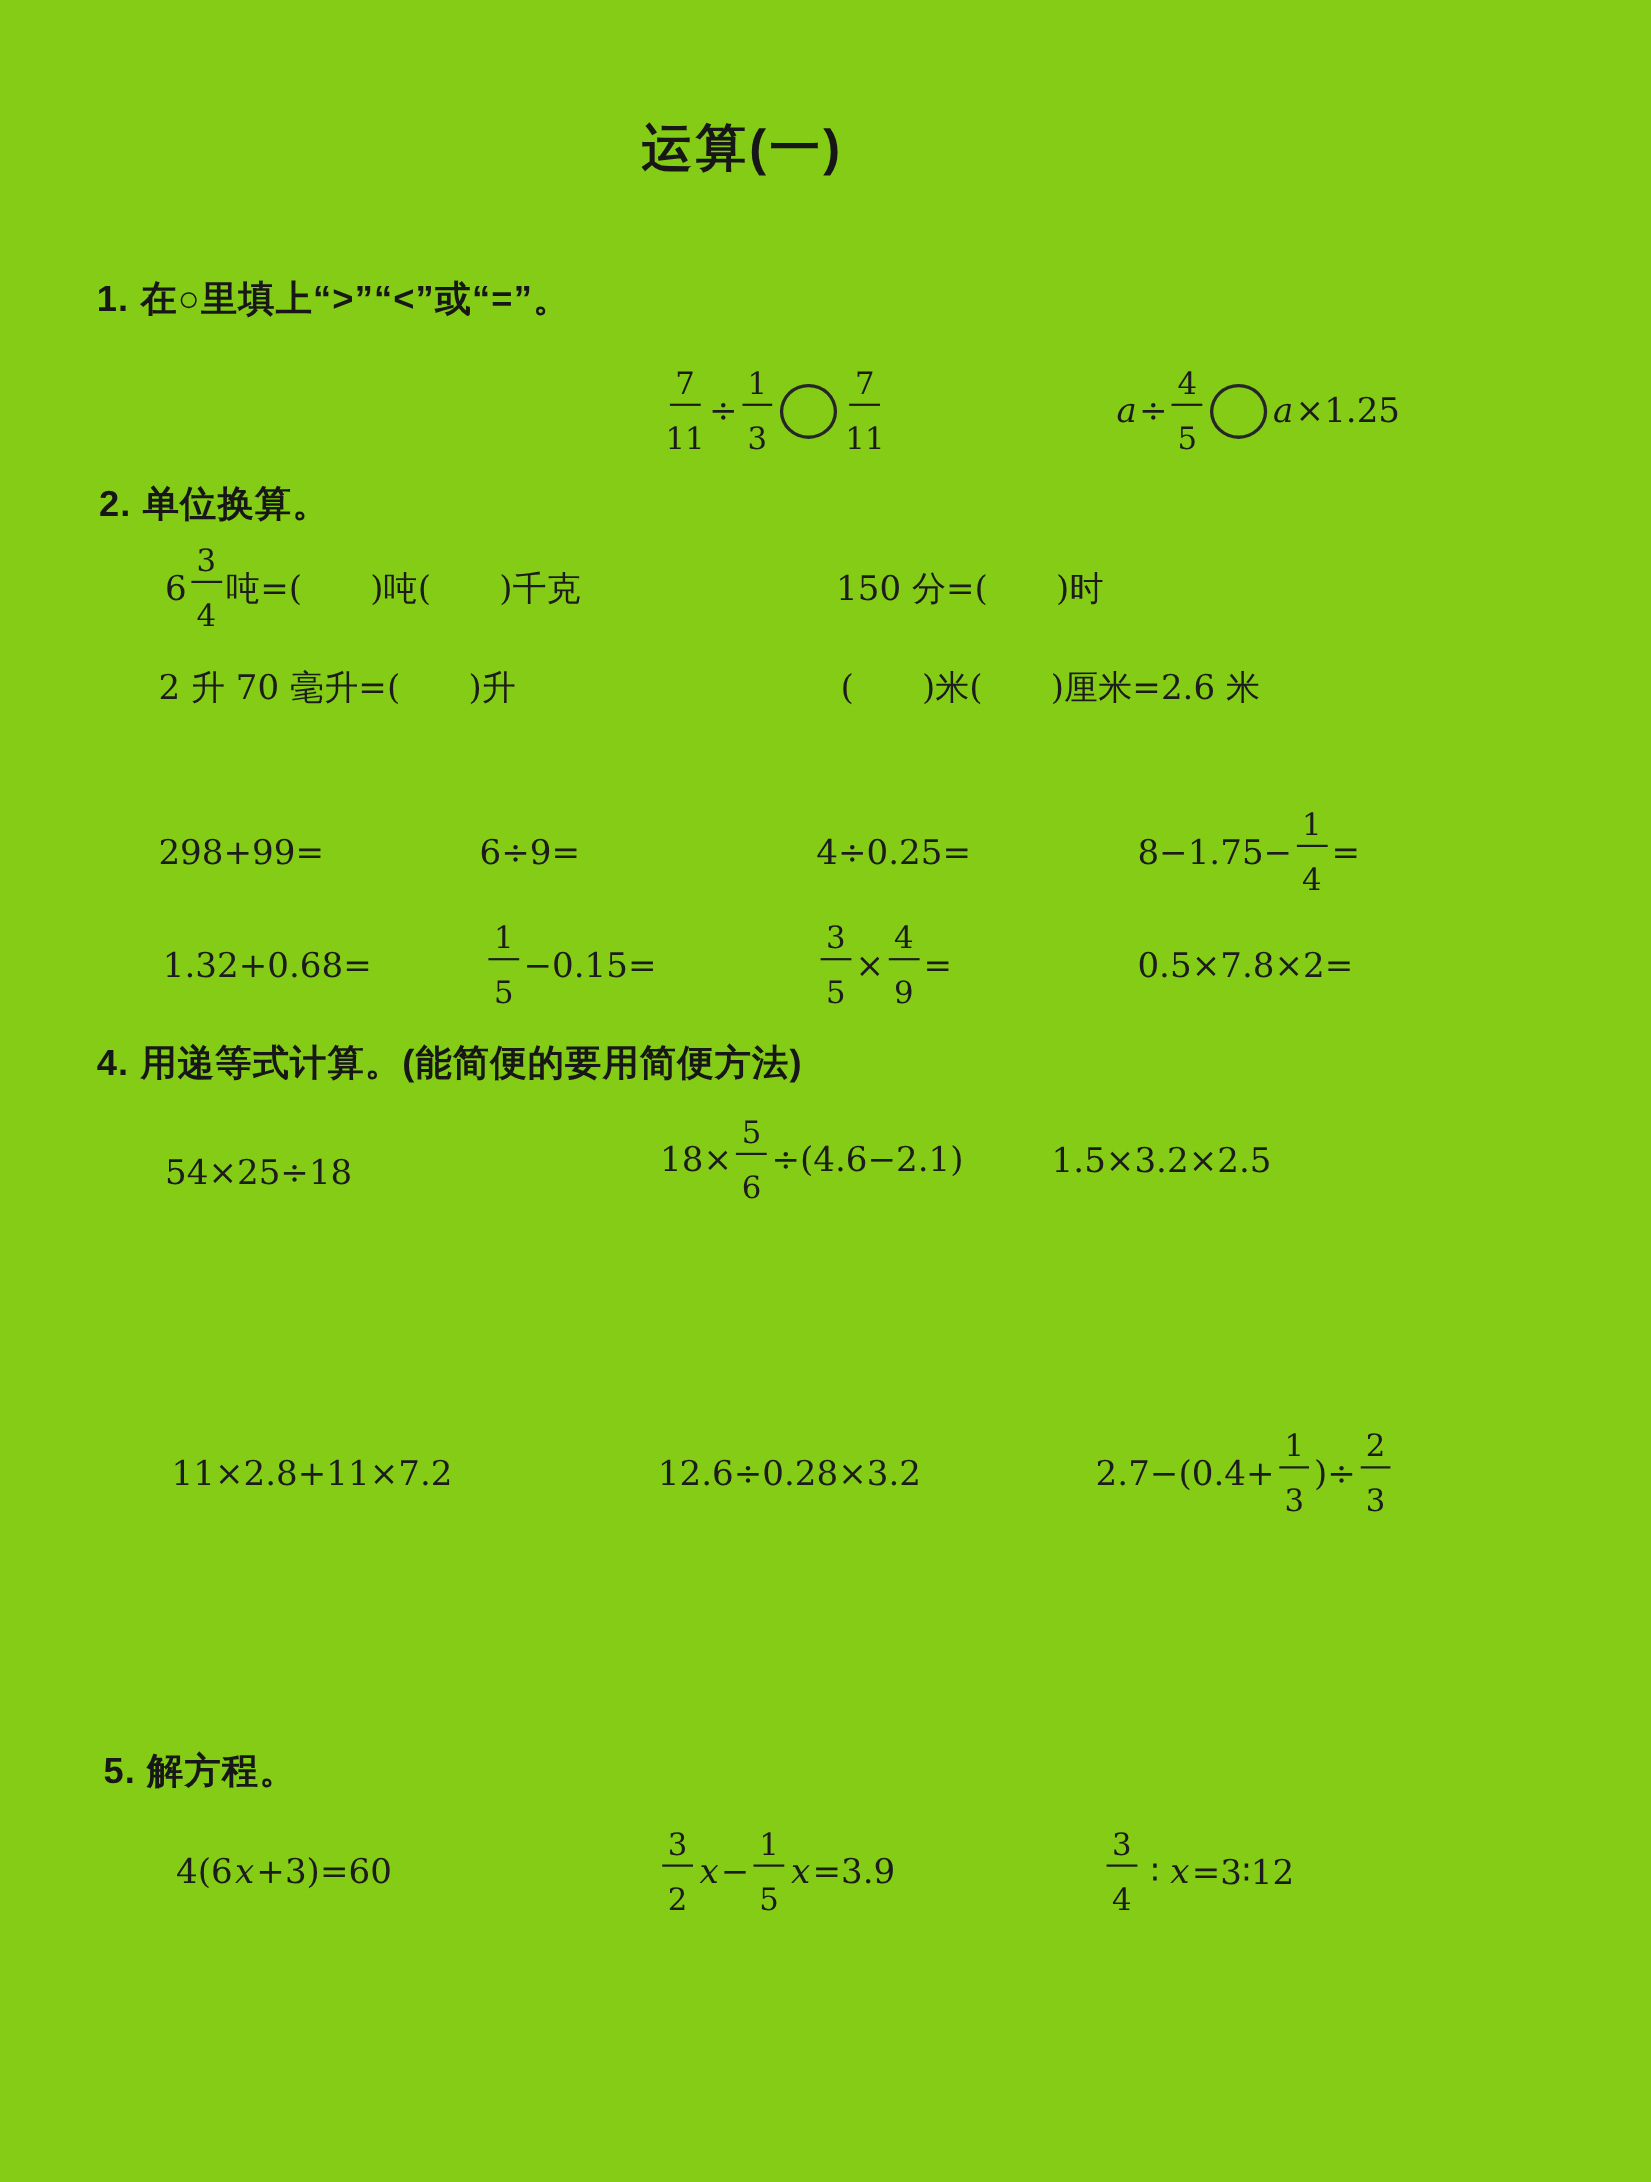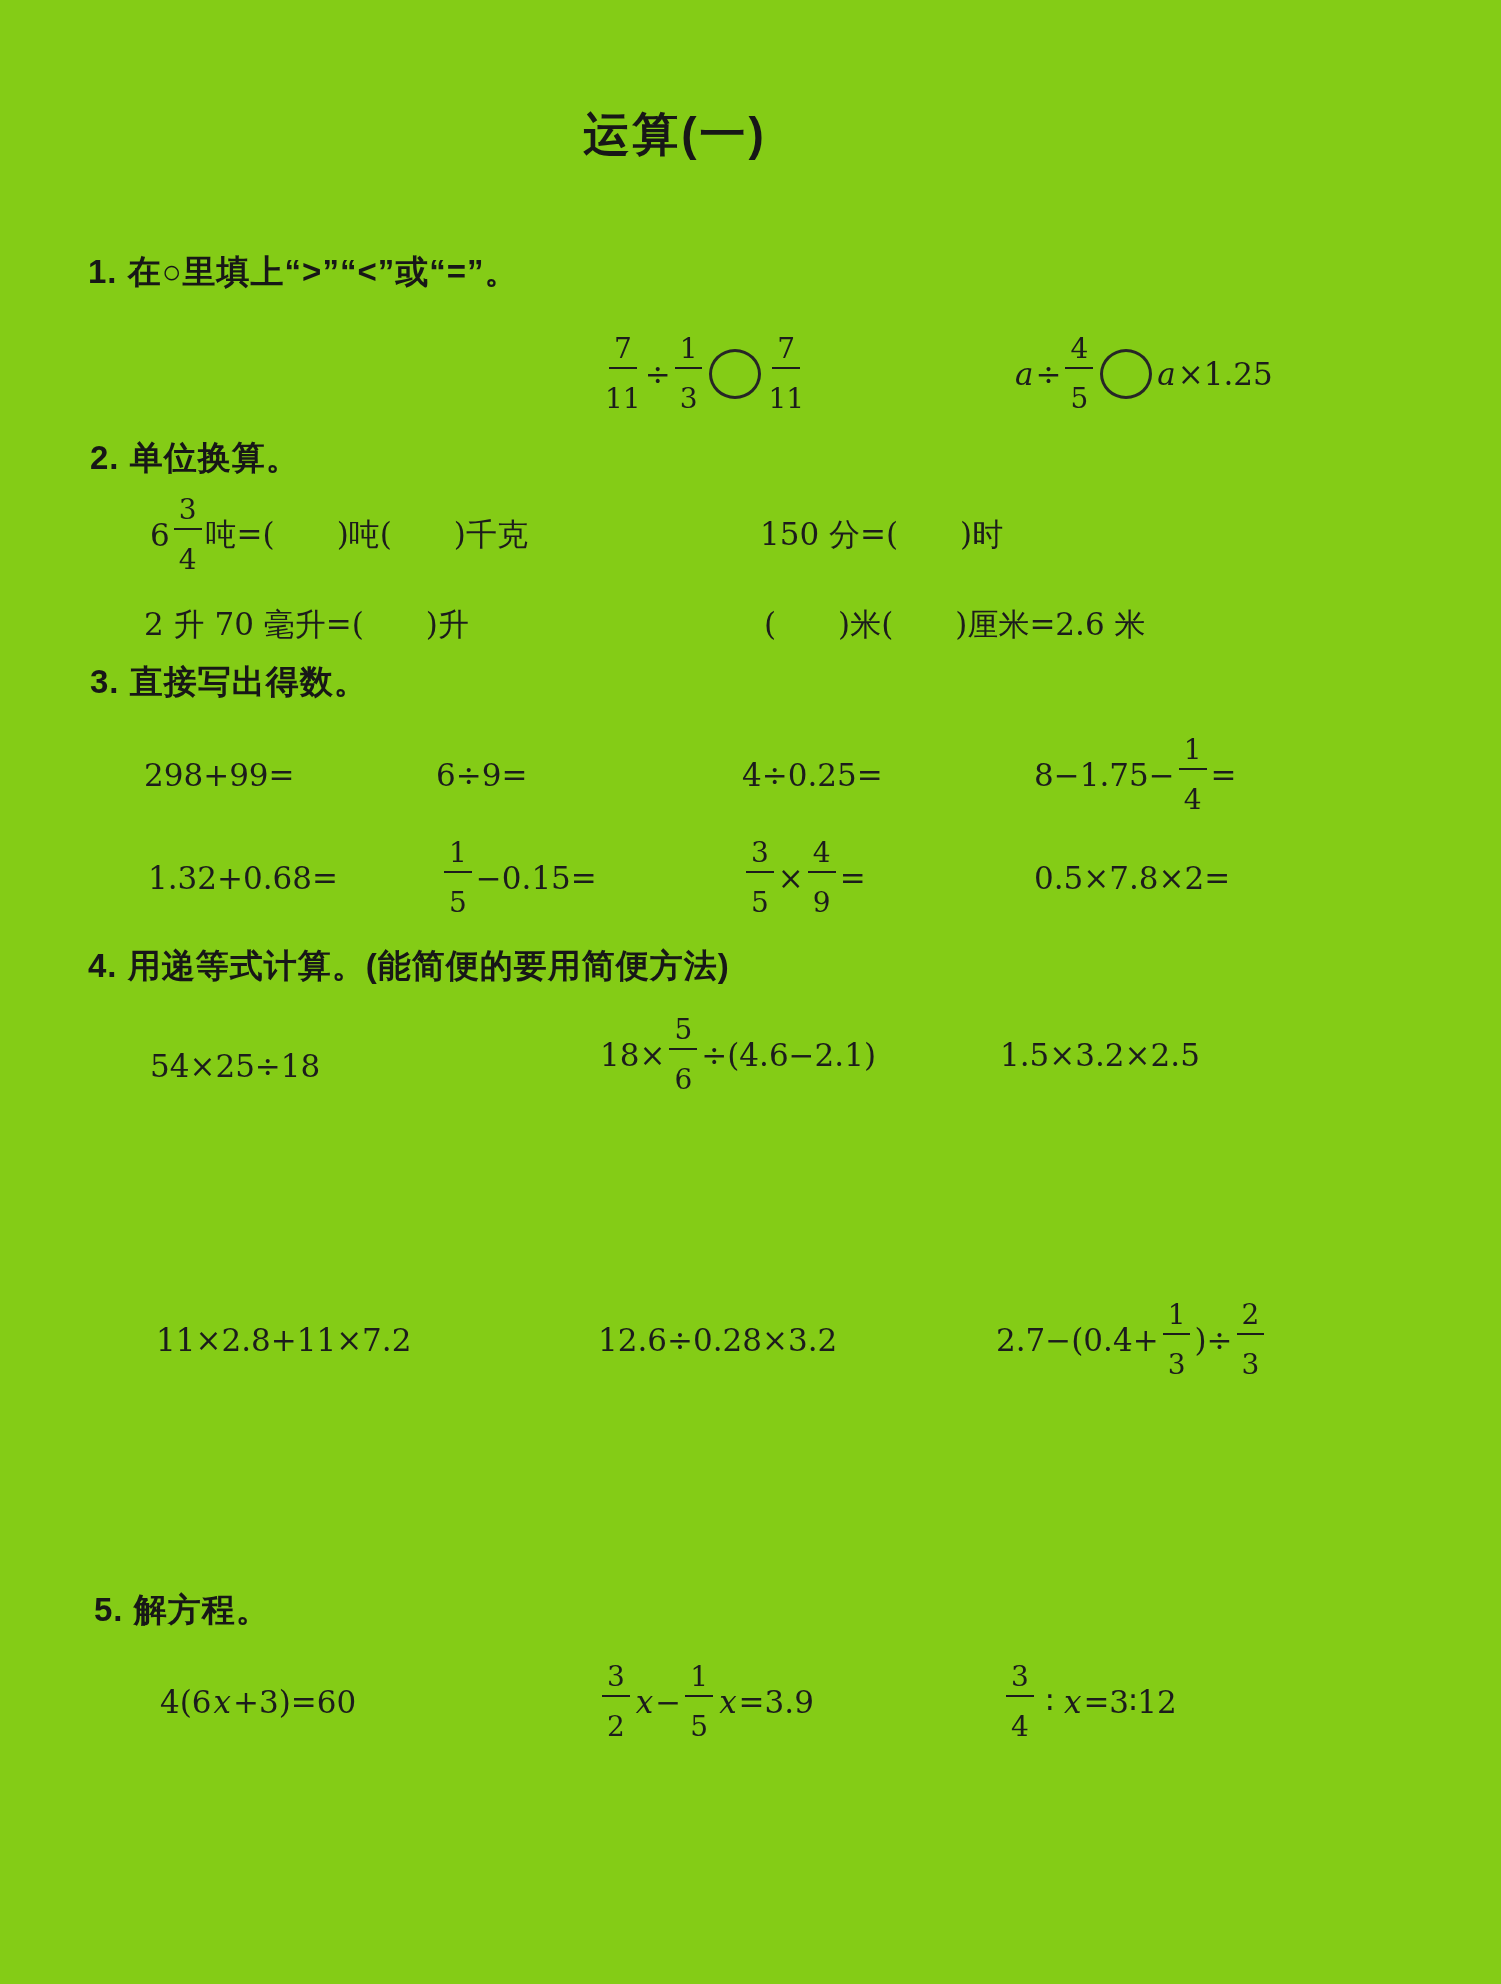--- a/index.html
+++ b/index.html
@@ -101,21 +101,20 @@
   </div>
 
   <div class="expr" style="left:144px;top:625px;">
     <span class="seg">2 升 70 毫升=(　　)升</span>
   </div>
 
   <div class="expr" style="left:764px;top:625px;">
     <span class="seg">(　　)米(　　)厘米=2.6 米</span>
   </div>
 
-  <div class="q-heading" style="left:90px;top:660px;">3. 直接写出得数。</div>
 
   <div class="expr" style="left:144px;top:775px;">
     <span class="seg">298+99=</span>
   </div>
   <div class="expr" style="left:436px;top:775px;">
     <span class="seg">6÷9=</span>
   </div>
   <div class="expr" style="left:742px;top:775px;">
     <span class="seg">4÷0.25=</span>
   </div>
@@ -160,21 +159,21 @@
     <span class="seg">54×25÷18</span>
   </div>
   <div class="expr" style="left:600px;top:1055px;">
     <span class="seg">18×</span>
     <span class="frac">
         <span class="num">5</span>
         <span class="den">6</span>
       </span>
     <span class="seg">÷(4.6−2.1)</span>
   </div>
-  <div class="expr" style="left:1000px;top:1055px;">
+  <div class="expr" style="left:956px;top:1055px;">
     <span class="seg">1.5×3.2×2.5</span>
   </div>
 
   <div class="expr" style="left:156px;top:1340px;">
     <span class="seg">11×2.8+11×7.2</span>
   </div>
   <div class="expr" style="left:598px;top:1340px;">
     <span class="seg">12.6÷0.28×3.2</span>
   </div>
   <div class="expr" style="left:996px;top:1340px;">

